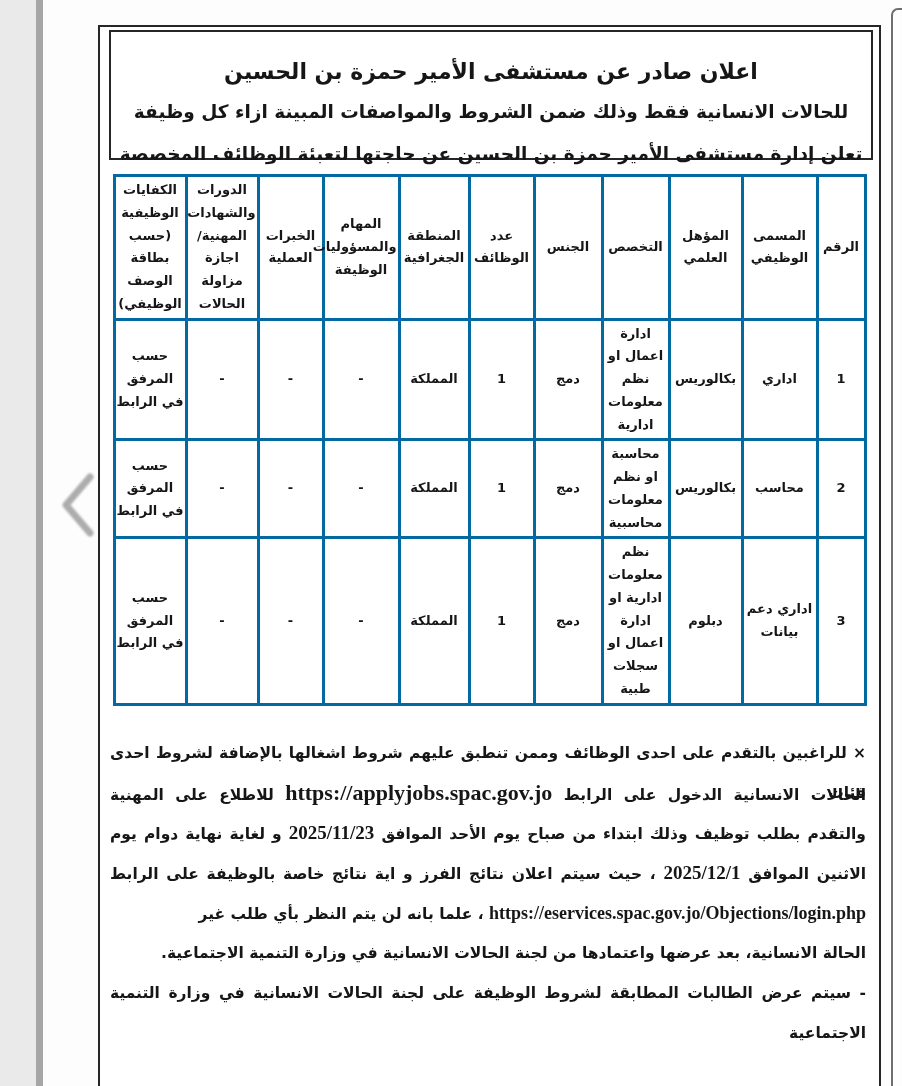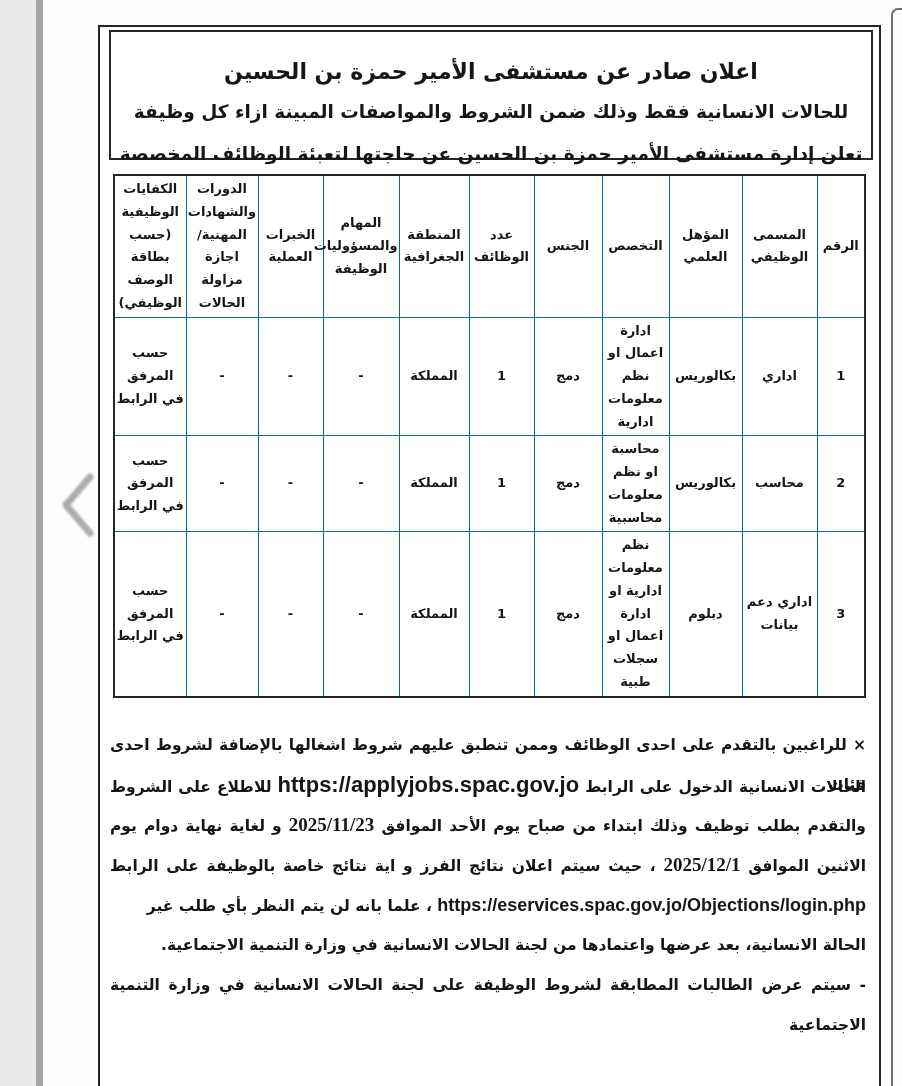--- a/index.html
+++ b/index.html
@@ -21,35 +21,35 @@
          background:#ffffff; border:2px solid #262626; border-bottom:none; color:#161616; }
 
   .hdrbox { margin:3px 6px 0 9px; height:130px; border:2px solid #262626;
             text-align:center; padding-top:21px; direction:rtl; }
   .hdr-title { font-weight:bold; font-size:22px; line-height:38px; }
   .hdr-sub   { font-weight:bold; font-size:18.5px; line-height:42px; }
 
   table.jobs { margin:14px auto 0; border-collapse:collapse; direction:rtl;
                table-layout:fixed; width:751px; border:2px solid #262626; }
   table.jobs th, table.jobs td {
-      border:1px solid #0369a1; text-align:center; vertical-align:middle;
+      border:3px solid #0369a1; text-align:center; vertical-align:middle;
       font-weight:bold; font-size:13px; line-height:1.75; padding:2px 1px;
       font-family:"DejaVu Sans", sans-serif; }
   tr.hrow  { height:138px; }
   tr.row-0 { height:115px; }
   tr.row-1 { height:95px;  }
   tr.row-2 { height:142px; }
   td.num { font-family:"Liberation Serif","DejaVu Serif",serif; font-size:17px; }
 
   .notes { margin:27px 13px 0 10px; direction:rtl; }
   .nline { height:40px; line-height:40px; font-weight:bold; font-size:15.5px;
            text-align:right; white-space:nowrap; }
   .nline.full { white-space:normal; text-align:justify; text-align-last:justify; }
   .nline.indent { padding-right:145px; }
-  .url  { font-family:Liberation Sans, sans-serif; font-weight:bold;margin-top:16px; }
+  .url  { font-family:Liberation Serif, serif; font-weight:bold;margin-top:16px; }
   .url-big { font-size:22px; }
   .url-med { font-size:18px; }
   .date { font-family:"Liberation Serif","DejaVu Serif",serif; font-weight:bold; font-size:19px; }
 </style>
 </head>
 <body>
 
 <div class="stage">
 
   <div class="rail-light"></div>
@@ -139,21 +139,21 @@
     </tbody>
       </table>
 
     <div class="notes">
       <div class="nline full">
         <span>× للراغبين بالتقدم على احدى الوظائف وممن تنطبق عليهم شروط اشغالها بالإضافة لشروط احدى فئات</span>
       </div>
       <div class="nline full">
         <span>الحالات الانسانية الدخول على الرابط</span>
         <span class="url url-big" dir="ltr">https://applyjobs.spac.gov.jo</span>
-        <span>للاطلاع على الشروط</span>
+        <span>للاطلاع على المهنية</span>
       </div>
       <div class="nline full">
         <span>والتقدم بطلب توظيف وذلك ابتداء من صباح يوم الأحد الموافق</span>
         <span class="date" dir="ltr">2025/11/23</span>
         <span>و لغاية نهاية دوام يوم</span>
       </div>
       <div class="nline full">
         <span>الاثنين الموافق</span>
         <span class="date" dir="ltr">2025/12/1</span>
         <span>، حيث سيتم اعلان نتائج الفرز و اية نتائج خاصة بالوظيفة على الرابط</span>

